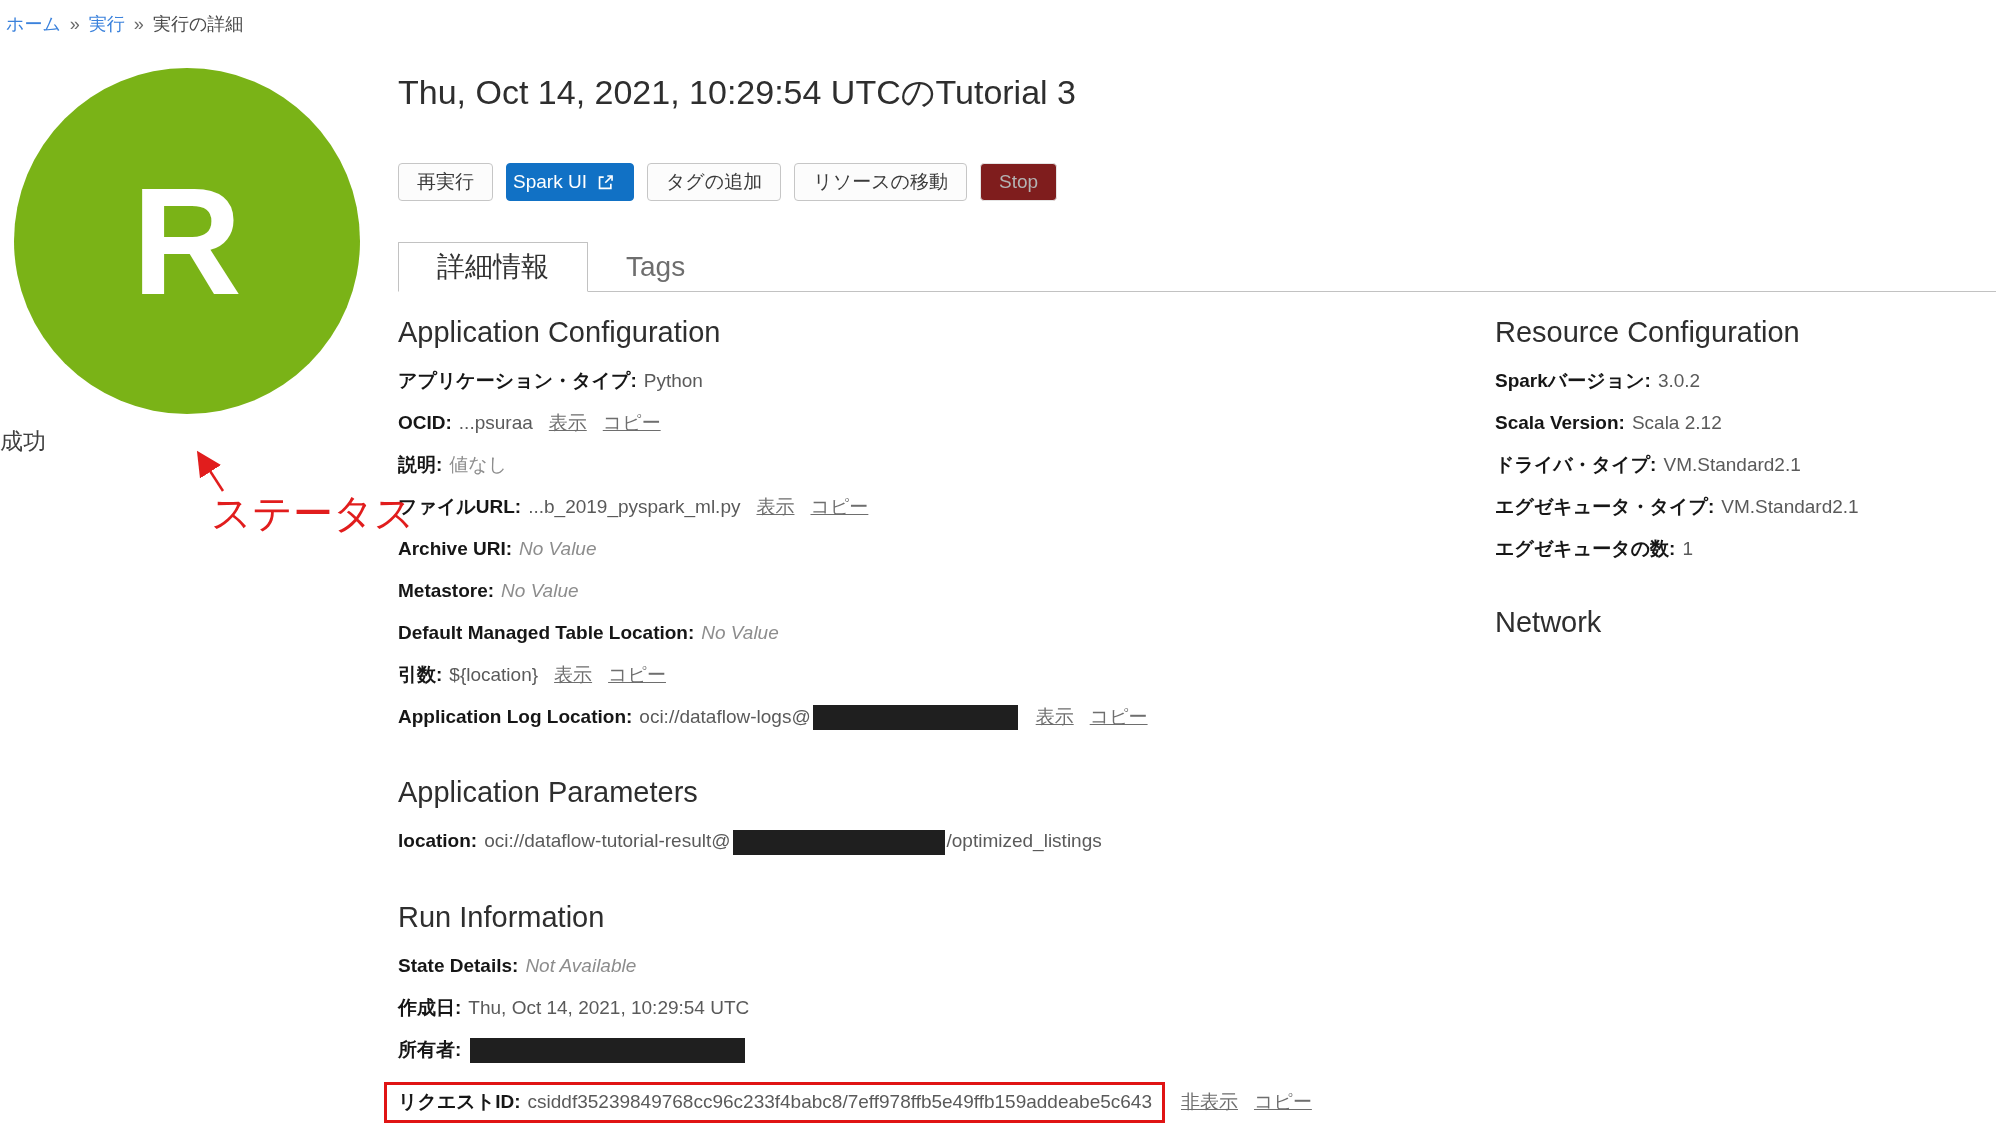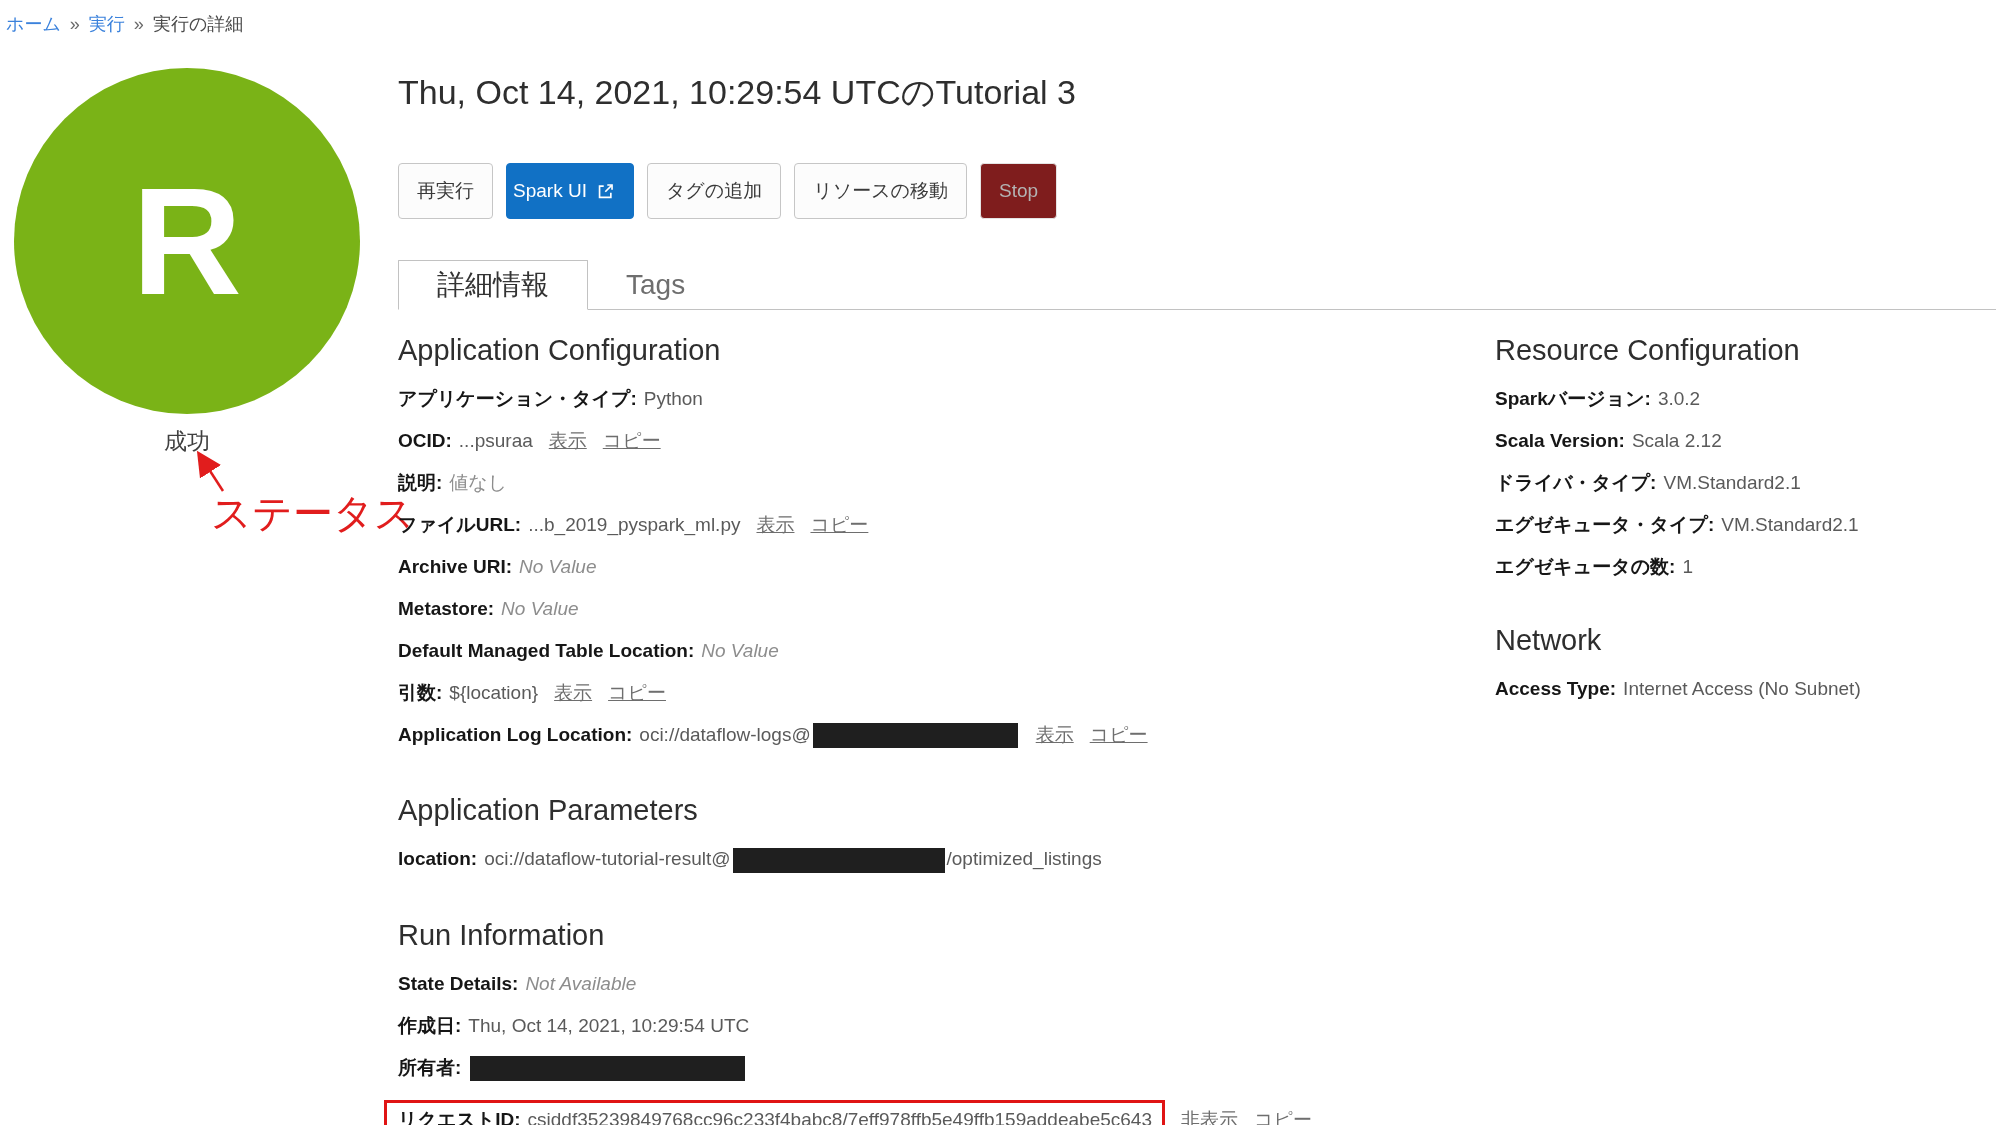--- a/index.html
+++ b/index.html
@@ -16,31 +16,31 @@
   .bc-current { color:#4a4a4a; }
   .sep { color:#6a6a6a; margin:0 9px; }
 
   
   .circle {
     position:absolute; left:14px; top:68px; width:346px; height:346px;
     border-radius:50%; background:#7ab317;
     display:flex; align-items:center; justify-content:center;
   }
   .circle span { color:#fff; font-size:152px; font-weight:bold; line-height:1; }
-  .status-label { position:absolute; top:426px; left:0; width:374px; text-align:center; font-size:23px; color:#3f3f3f; }
+  .status-label { position:absolute; top:426px; left:0; width:374px; text-align:left; font-size:23px; color:#3f3f3f; }
   .annotation { position:absolute; left:174px; top:486px; font-size:40px; color:#e11d1d; font-weight:400;margin-left:37px; }
   .arrow-svg { position:absolute; left:185px; top:445px; }
 
   
   .main { position:absolute; left:398px; top:72px; right:0; }
   h1 { font-size:34px; font-weight:400; margin:0; line-height:40px; color:#2e2e2e; margin-bottom:51px; }
 
   .toolbar { display:flex; gap:13px; }
   .btn {
-    height:56px; padding:0 18px; font-size:19px; border-radius:4px;
+    height:38px; padding:0 18px; font-size:19px; border-radius:4px;
     display:flex; align-items:center; gap:9px; cursor:pointer;
     font-family:"Liberation Sans", sans-serif;
   }
   .btn.default { background:#fcfcfc; border:1px solid #c6c6c6; color:#3a3a3a; }
   .btn.primary { background:#1171c5; border:1px solid #1171c5; color:#ffffff;padding-left:6px; }
   .btn.disabled { background:#7f1d1d; border:1px solid #e4e4e4; color:#b3b3b3; cursor:default; }
 
   .tabs { margin-top:41px; display:flex; border-bottom:1px solid #c2c2c2; height:50px; }
   .tab { padding:0 38px; display:flex; align-items:center; font-size:28px; color:#6e6e6e; cursor:pointer; }
   .tab.active {
@@ -157,19 +157,16 @@
         <div>
             <div class="field"><span class="flabel">Sparkバージョン:</span><span class="fvalue">3.0.2</span></div>
             <div class="field"><span class="flabel">Scala Version:</span><span class="fvalue">Scala 2.12</span></div>
             <div class="field"><span class="flabel">ドライバ・タイプ:</span><span class="fvalue">VM.Standard2.1</span></div>
             <div class="field"><span class="flabel">エグゼキュータ・タイプ:</span><span class="fvalue">VM.Standard2.1</span></div>
             <div class="field"><span class="flabel">エグゼキュータの数:</span><span class="fvalue">1</span></div>
           </div>
       </div>
       <div class="section">
         <h2 class="section-title">Network</h2>
-        <div>
-            <div class="field"><span class="flabel">Access Type:</span><span class="fvalue">Internet Access (No Subnet)</span></div>
-          </div>
       </div>
     </div>
   </div>
 </div>
 
 </body></html>

